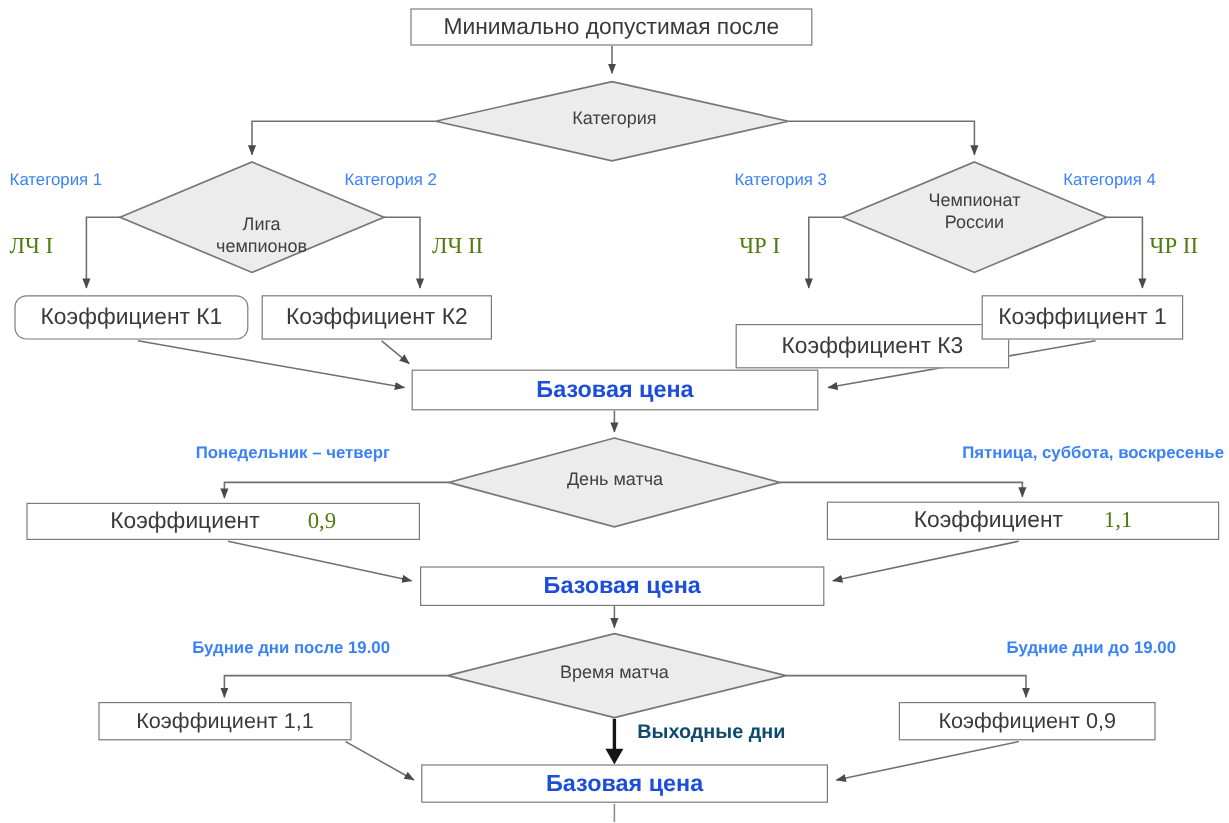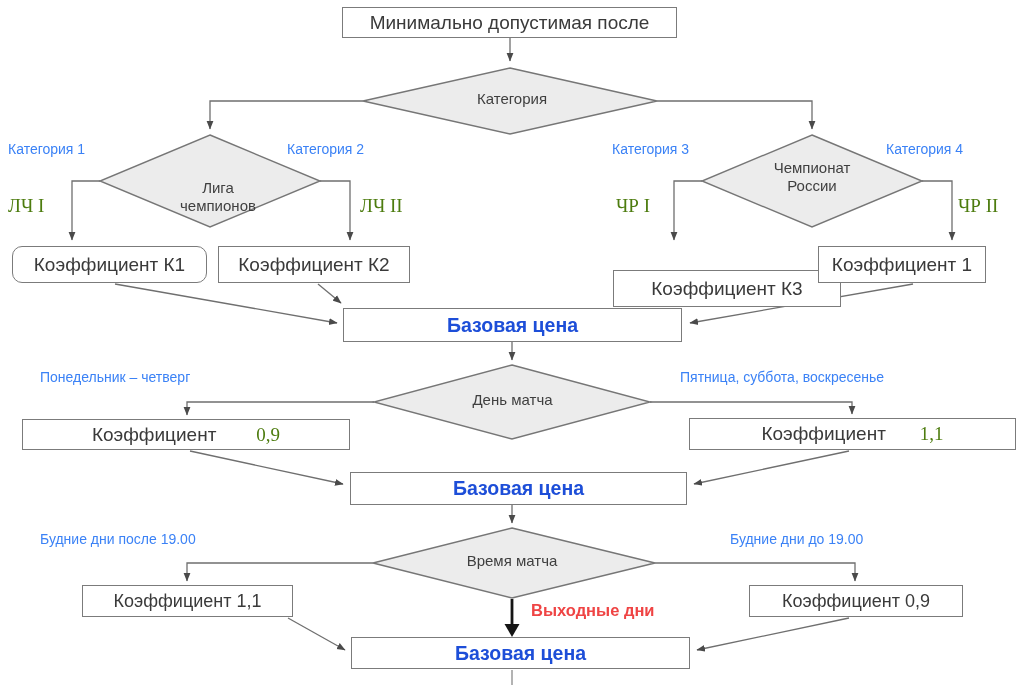--- a/index.html
+++ b/index.html
@@ -3,28 +3,28 @@
 <meta charset="utf-8">
 <style>
   html,body{margin:0;padding:0;background:#fff;}
   #stage{position:relative;width:1024px;height:686px;background:#fff;overflow:hidden;
          font-family:"Liberation Sans",sans-serif;color:#3d3d3d;}
   #wires{position:absolute;left:0;top:0;width:1024px;height:686px;}
   .box{position:absolute;border:1.5px solid #7b7b7b;background:#fff;display:flex;
        align-items:center;justify-content:center;font-size:19px;color:#3a3a3a;
        box-sizing:border-box;white-space:nowrap;}
   .lbl{position:absolute;font-size:14px;color:#3b82f6;white-space:nowrap;}
-  .center{text-align:left;}
+  .center{text-align:right;font-weight:bold;}
   .dlbl{position:absolute;font-size:15px;color:#3f3f3f;text-align:center;line-height:1.18;}
   .navy{color:#1d4ed8;font-weight:700;}
   .serif{font-family:"Liberation Serif",serif;font-weight:400;color:#4d7c0f;font-size:19px;}
   .baseprice{font-size:19.5px;}
   .gap40{gap:40px;}
   .gap34{gap:34px;}
-  .weekends{font-size:16.5px;font-weight:700;color:#ef4444;}
+  .weekends{font-size:16.5px;font-weight:700;color:#0c4a6e;}
 </style>
 </head>
 <body>
 
 <div id="stage">
 
   <svg id="wires" viewBox="0 0 1024 686" xmlns="http://www.w3.org/2000/svg">
     <defs>
       <marker id="arr" markerUnits="userSpaceOnUse" viewBox="0 0 9 8" markerWidth="9" markerHeight="8" refX="8" refY="4" orient="auto">
         <path d="M0,0.6 L8.6,4 L0,7.4 Z" fill="#4a4a4a"></path>

